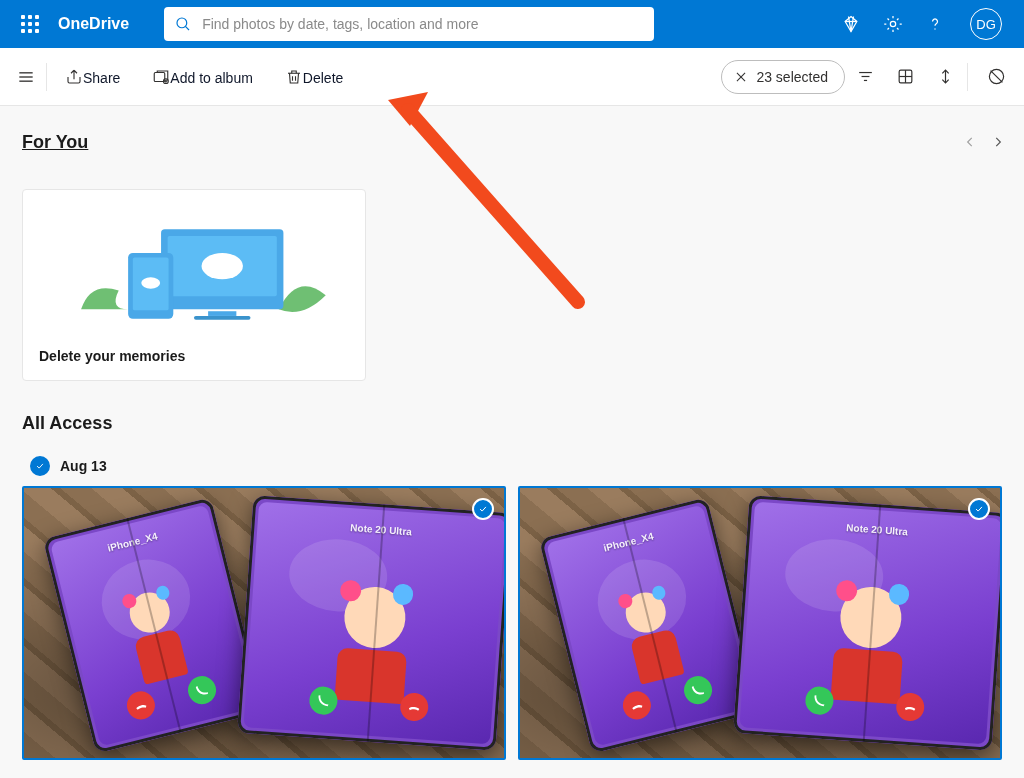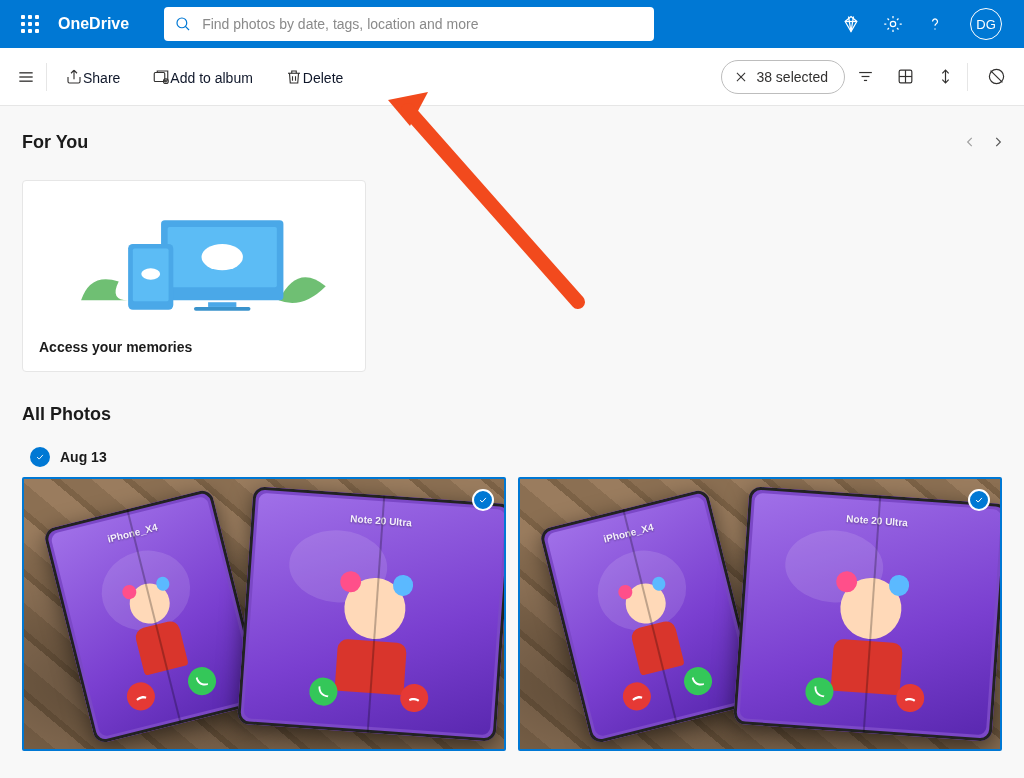--- a/index.html
+++ b/index.html
@@ -79,21 +79,21 @@
   .selected-chip svg{width:14px;height:14px;stroke:#323130;stroke-width:1.8;fill:none;}
   .right-icon{
     width:40px;height:58px;display:flex;align-items:center;justify-content:center;cursor:pointer;
   }
   .right-icon svg{width:19px;height:19px;stroke:#323130;fill:none;stroke-width:1.5;}
 
   
   .main{padding:22px 0 0 22px;}
   .section-head{
     display:flex;align-items:center;font-size:18px;font-weight:600;color:#1b1b1b;
-    margin-bottom:24px;padding-right:12px;
+    margin-bottom:33px;padding-right:12px;text-decoration:underline;
   }
   .section-head .sh-spacer{flex:1;}
   .chev{width:28px;height:28px;display:flex;align-items:center;justify-content:center;cursor:pointer;color:#a0a0a0;}
   .chev.active{color:#555;}
 
   .memories-card{
     width:344px;background:#fff;border:1px solid #e6e6e6;border-radius:4px;
     padding:2px 2px 14px 2px;margin-bottom:32px;
   }
   .memories-illo{
@@ -269,21 +269,21 @@
     <span>Delete</span>
   </div>
 
   <div class="cmd-spacer"></div>
 
   <div class="selected-chip">
     <svg viewBox="0 0 24 24">
         <line x1="5" y1="5" x2="19" y2="19"></line>
         <line x1="19" y1="5" x2="5" y2="19"></line>
       </svg>
-    <span>38 selected</span>
+    <span>23 selected</span>
   </div>
 
   <div class="right-icon">
     <svg viewBox="0 0 24 24">
         <line x1="4" y1="7" x2="20" y2="7"></line>
         <line x1="7" y1="12" x2="17" y2="12"></line>
         <line x1="10" y1="17" x2="14" y2="17"></line>
       </svg>
   </div>
   <div class="right-icon">
@@ -336,24 +336,24 @@
         <rect x="135" y="35" width="130" height="85" rx="4" fill="#4aa8e8"></rect>
         <rect x="142" y="42" width="116" height="64" rx="2" fill="#5cbcf5"></rect>
         <ellipse cx="200" cy="74" rx="22" ry="14" fill="#fff"></ellipse>
         <rect x="185" y="122" width="30" height="5" fill="#4aa8e8"></rect>
         <rect x="170" y="127" width="60" height="4" rx="2" fill="#3a93cc"></rect>
         <rect x="100" y="60" width="48" height="70" rx="5" fill="#4aa8e8"></rect>
         <rect x="105" y="65" width="38" height="56" rx="2" fill="#5cbcf5"></rect>
         <ellipse cx="124" cy="92" rx="10" ry="6" fill="#fff"></ellipse>
       </svg>
     </div>
-    <div class="mc-title">Access your memories</div>
-  </div>
-
-  <div class="all-photos-title">All Photos</div>
+    <div class="mc-title">Delete your memories</div>
+  </div>
+
+  <div class="all-photos-title">All Access</div>
 
   <div class="date-row">
     <span class="date-check">
       <svg viewBox="0 0 24 24">
           <polyline points="5 12 10 17 19 7"></polyline>
         </svg>
     </span>
     <span class="date-label">Aug 13</span>
   </div>
 

